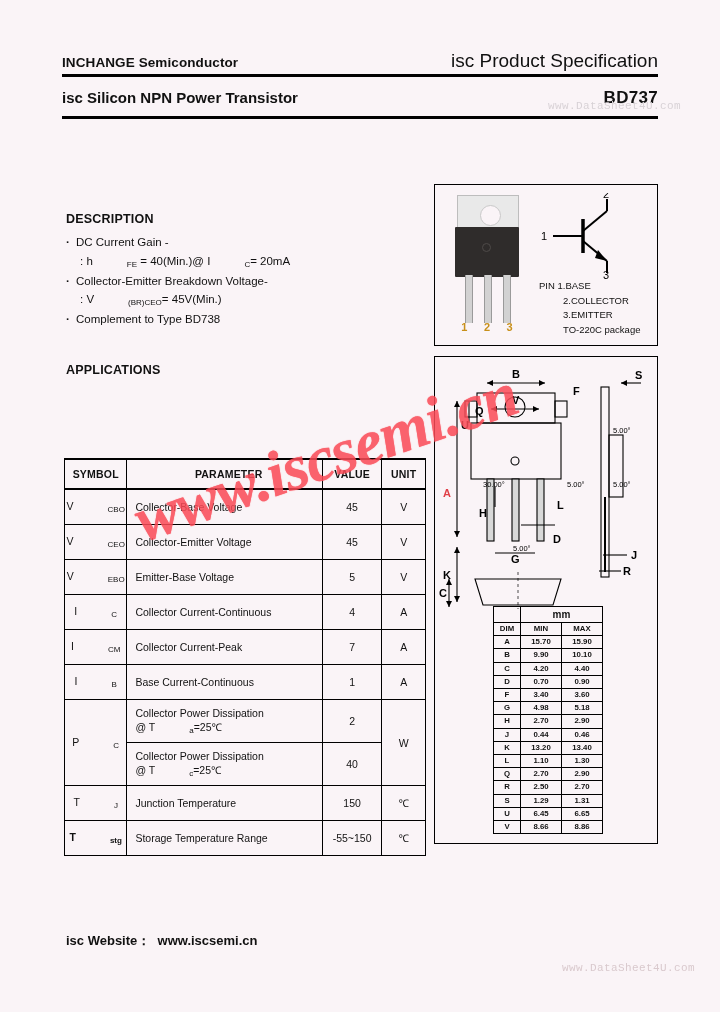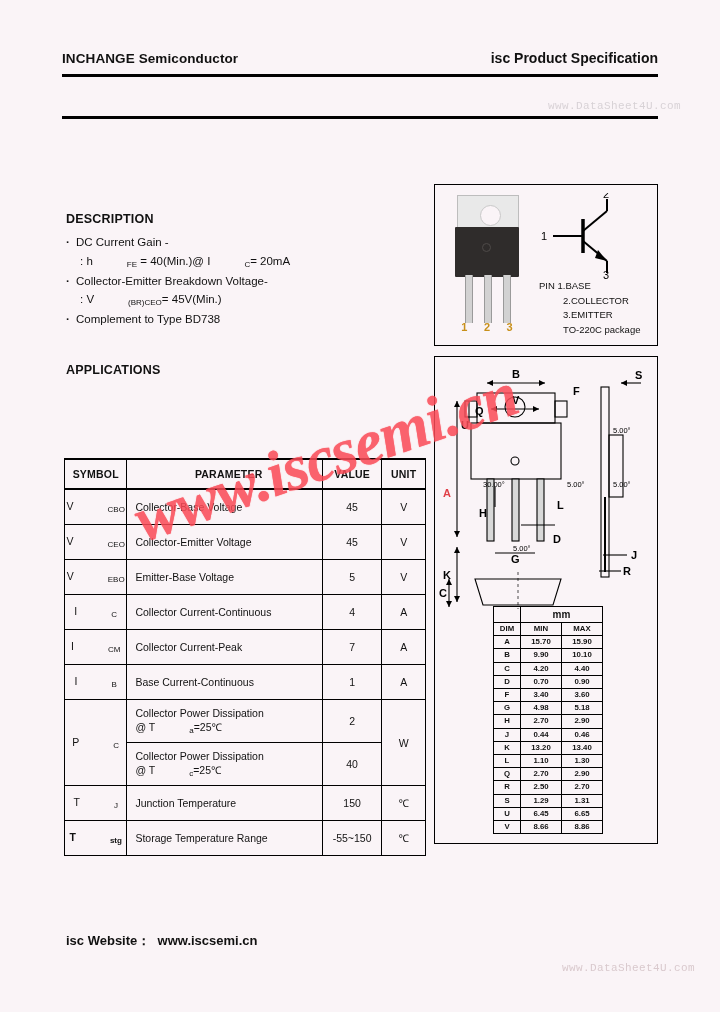--- a/index.html
+++ b/index.html
@@ -9,21 +9,21 @@
     font-family:"Liberation Sans",sans-serif;
     color:#111;
     position:relative;
     overflow:hidden;
   }
   .page{position:absolute;inset:0;}
 
   
   .hdr-row{position:absolute;left:62px;top:50px;width:596px;display:flex;justify-content:space-between;align-items:baseline;}
   .hdr-left{font-size:13.5px;font-weight:bold;letter-spacing:.1px;}
-  .hdr-right{font-size:14px;font-weight:bold;}
+  .hdr-right{font-size:19px;font-weight:normal;}
   .rule-thick{position:absolute;left:62px;width:596px;height:3px;background:#000;}
   .rule1{top:74px;}
   .rule2{top:116px;}
   .title-row{position:absolute;left:62px;top:88px;width:596px;display:flex;justify-content:space-between;align-items:baseline;}
   .title-left{font-size:15px;font-weight:bold;}
   .title-right{font-size:17px;font-weight:bold;letter-spacing:.3px;}
 
   
   .wm-ds{
     position:absolute;font-family:Liberation Mono, monospace;
@@ -108,20 +108,24 @@
 </head>
 <body>
 
 <div class="page">
 
   <div class="hdr-row">
     <div class="hdr-left">INCHANGE Semiconductor</div>
     <div class="hdr-right">isc Product Specification</div>
   </div>
   <div class="rule-thick rule1"></div>
+  <div class="title-row">
+    <div class="title-left">isc Silicon NPN Power Transistor</div>
+    <div class="title-right">BD737</div>
+  </div>
   <div class="rule-thick rule2"></div>
 
   <div class="wm-ds wm-ds-top">www.DataSheet4U.com</div>
 
   <div id="description-section">
     <div class="sec-h">DESCRIPTION</div>
     <ul class="bullets">
       <li class="bul"><span>DC Current Gain -</span></li>
       <li class="ind">: h<sub>FE</sub> = 40(Min.)@ I<sub>C</sub>= 20mA</li>
       <li class="bul"><span>Collector-Emitter Breakdown Voltage-</span></li>

